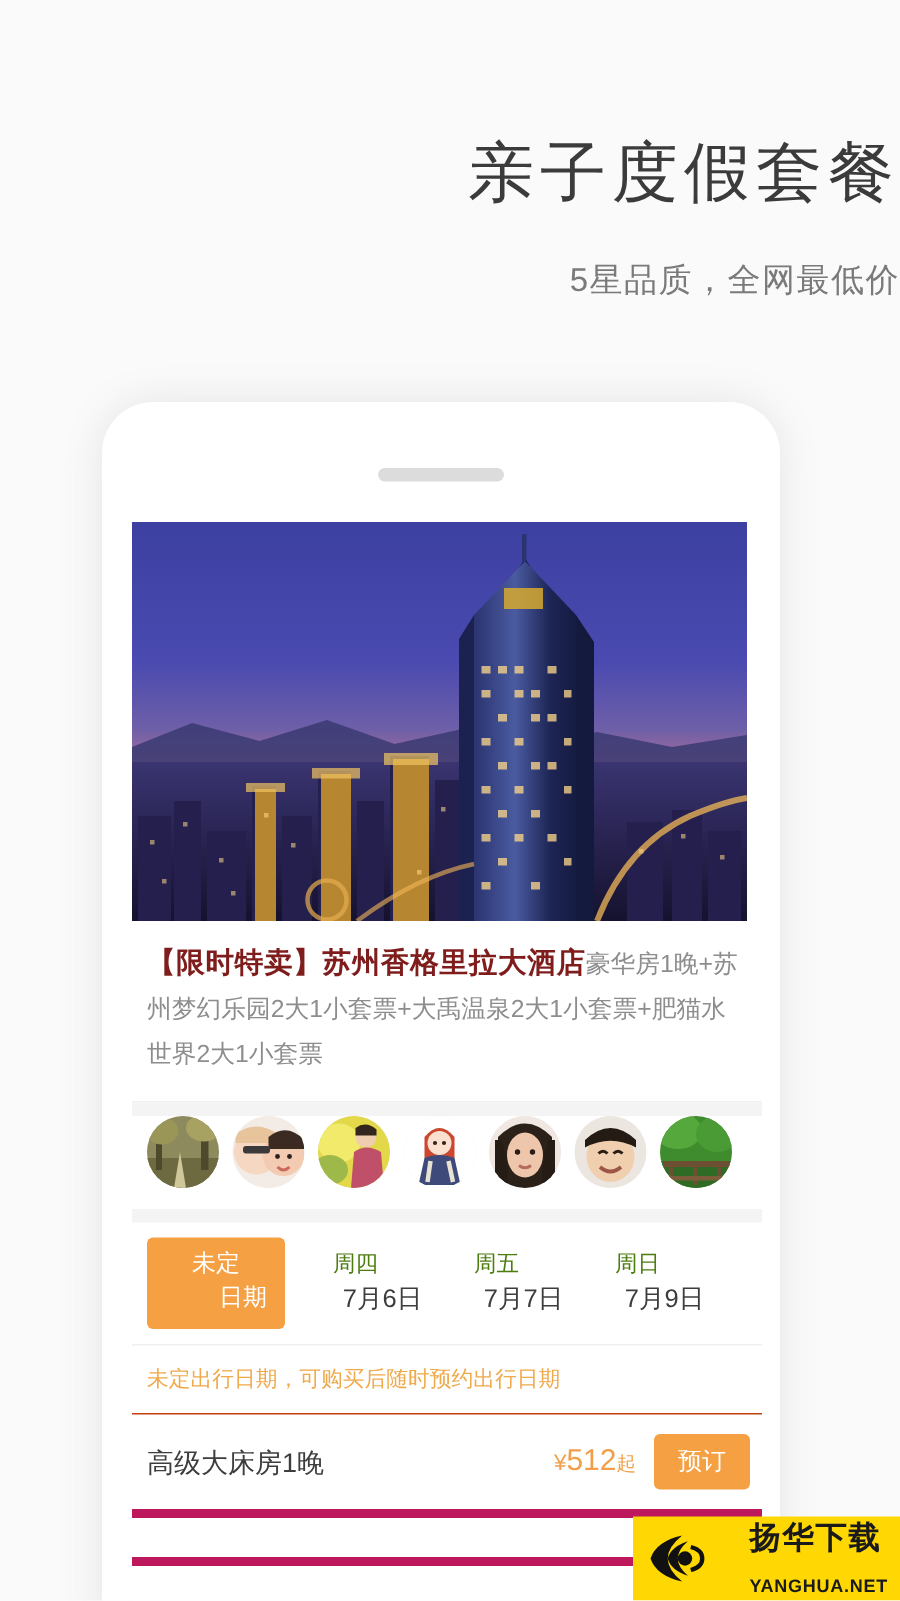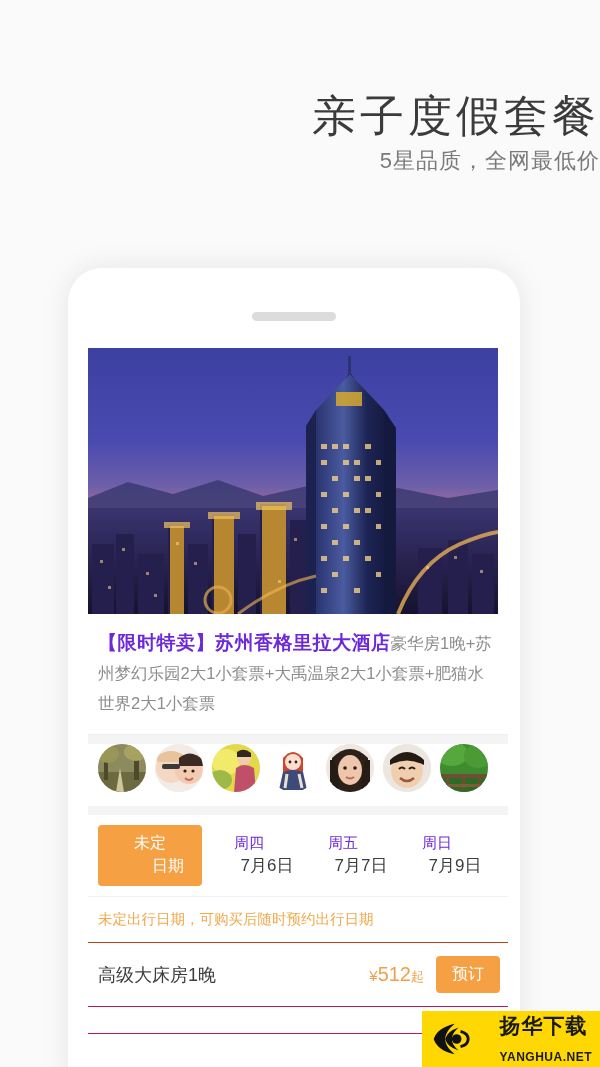--- a/index.html
+++ b/index.html
@@ -10,21 +10,21 @@
   }
   .page { position:relative; width:600px; height:1067px; background:#fbfafa; }
 
   
   .promo { padding-top:88px; text-align:right; }
   .promo-title {
     font-size:44px; line-height:56px; color:#3b3b3b;
     letter-spacing:4px; font-weight:400;
   }
   .promo-sub {
-    margin-top:2px; font-size:22px; color:#7a7a7a;
+    margin-top:28px; font-size:22px; color:#7a7a7a;
     letter-spacing:1px; font-weight:400;
   }
 
   
   .phone {
     position:absolute; left:68px; top:268px;
     width:452px; height:820px;
     background:#ffffff;
     border-radius:34px 34px 0 0;
     box-shadow:0 0 26px rgba(120,120,120,0.16);
@@ -43,21 +43,21 @@
   .hero { position:relative; width:410px; height:266px; overflow:hidden; background:#2b2f77; }
   .hero svg { display:block; width:410px; height:266px; }
 
   
   .prod-block { padding:14px 8px 16px 10px; border-bottom:1px solid #f0f0f0; }
   .prod-title {
     font-size:16.5px; line-height:30px; color:#8d8d8d; font-weight:400;
     word-break:break-all;
   }
   .prod-title .strong {
-    font-size:19px; font-weight:700; color:#6d28d9; letter-spacing:0.5px;
+    font-size:19px; font-weight:700; color:#7f1d1d; letter-spacing:0.5px;
   }
 
   .gap-band { height:9px; background:#f4f4f4; }
 
   
   .rec-row {
     display:flex; align-items:center; justify-content:space-between;
     padding:14px 10px 12px 10px;
   }
   .rec-text { font-size:17px; color:#6f6f6f; }
@@ -77,35 +77,35 @@
 
   
   .dates {
     display:flex; align-items:stretch; padding:10px 0 10px 10px;
     border-bottom:1px solid #f0f0f0; overflow:hidden;
   }
   .date-cell {
     width:94px; flex:0 0 auto; text-align:center;
     padding:7px 0 8px; border-radius:4px;
   }
-  .date-cell.undecided { background:#f5a043; width:104px; }
-  .date-wk { font-size:15px; color:#6d28d9; line-height:22px; }
+  .date-cell.undecided { background:#f5a043; width:92px; }
+  .date-wk { font-size:15px; color:#4d7c0f; line-height:22px; }
   .date-day { font-size:17px; color:#3d3d3d; line-height:24px;padding-left:36px; }
   .date-cell.undecided .date-wk,
   .date-cell.undecided .date-day { color:#ffffff; font-size:16px; }
 
   .date-note {
     padding:13px 10px 13px 10px; font-size:14.5px; color:#f0a94b;
     border-bottom:1px solid #c2410c;
   }
 
   
   .room-row {
     display:flex; align-items:center; padding:13px 8px 13px 10px;
-    border-bottom:1px solid #be185d;
+    border-bottom:6px solid #be185d;
   }
   .room-name { flex:1; font-size:18px; color:#3d3d3d; }
   .room-price { font-size:20px; color:#f0a04b; margin-right:12px; white-space:nowrap; }
   .room-price .yen { font-size:15px; }
   .room-price .qi { font-size:13px; }
   .book-btn {
     background:#f5a043; color:#ffffff; font-size:16px;
     padding:8px 16px; border-radius:4px; border:none; cursor:pointer;
   }
 

